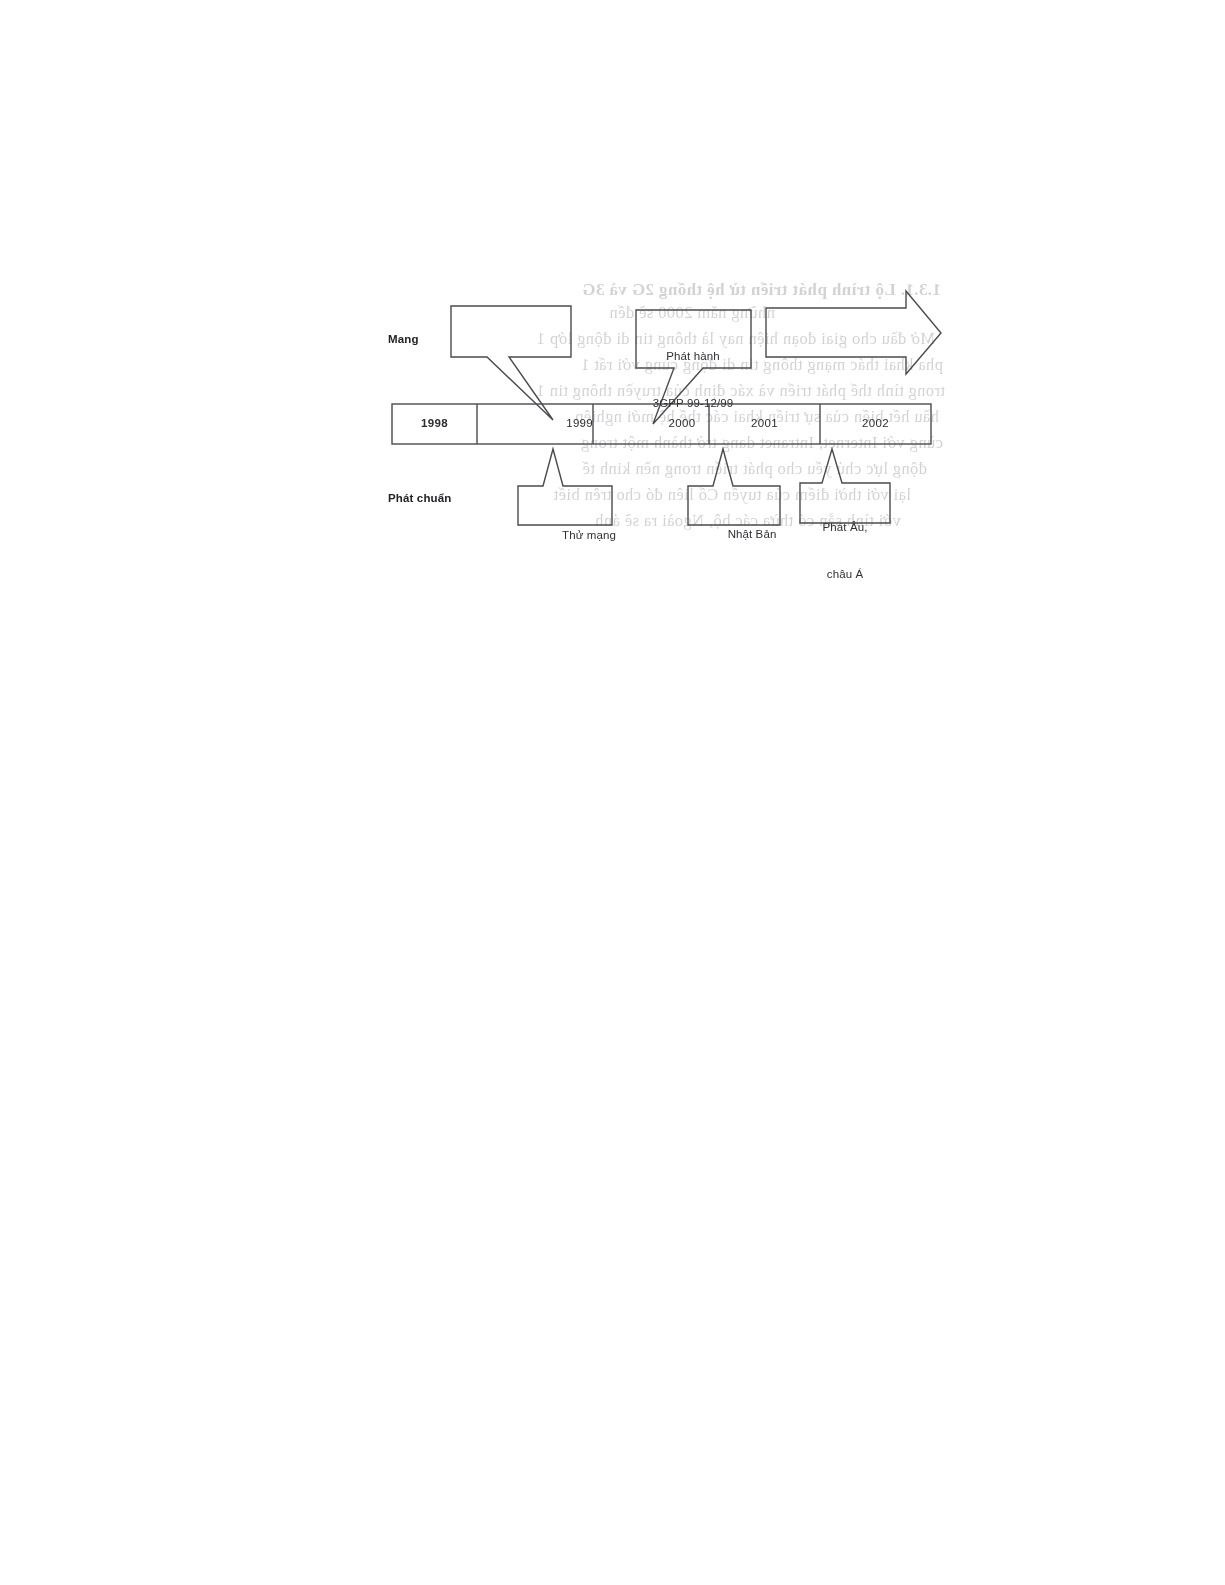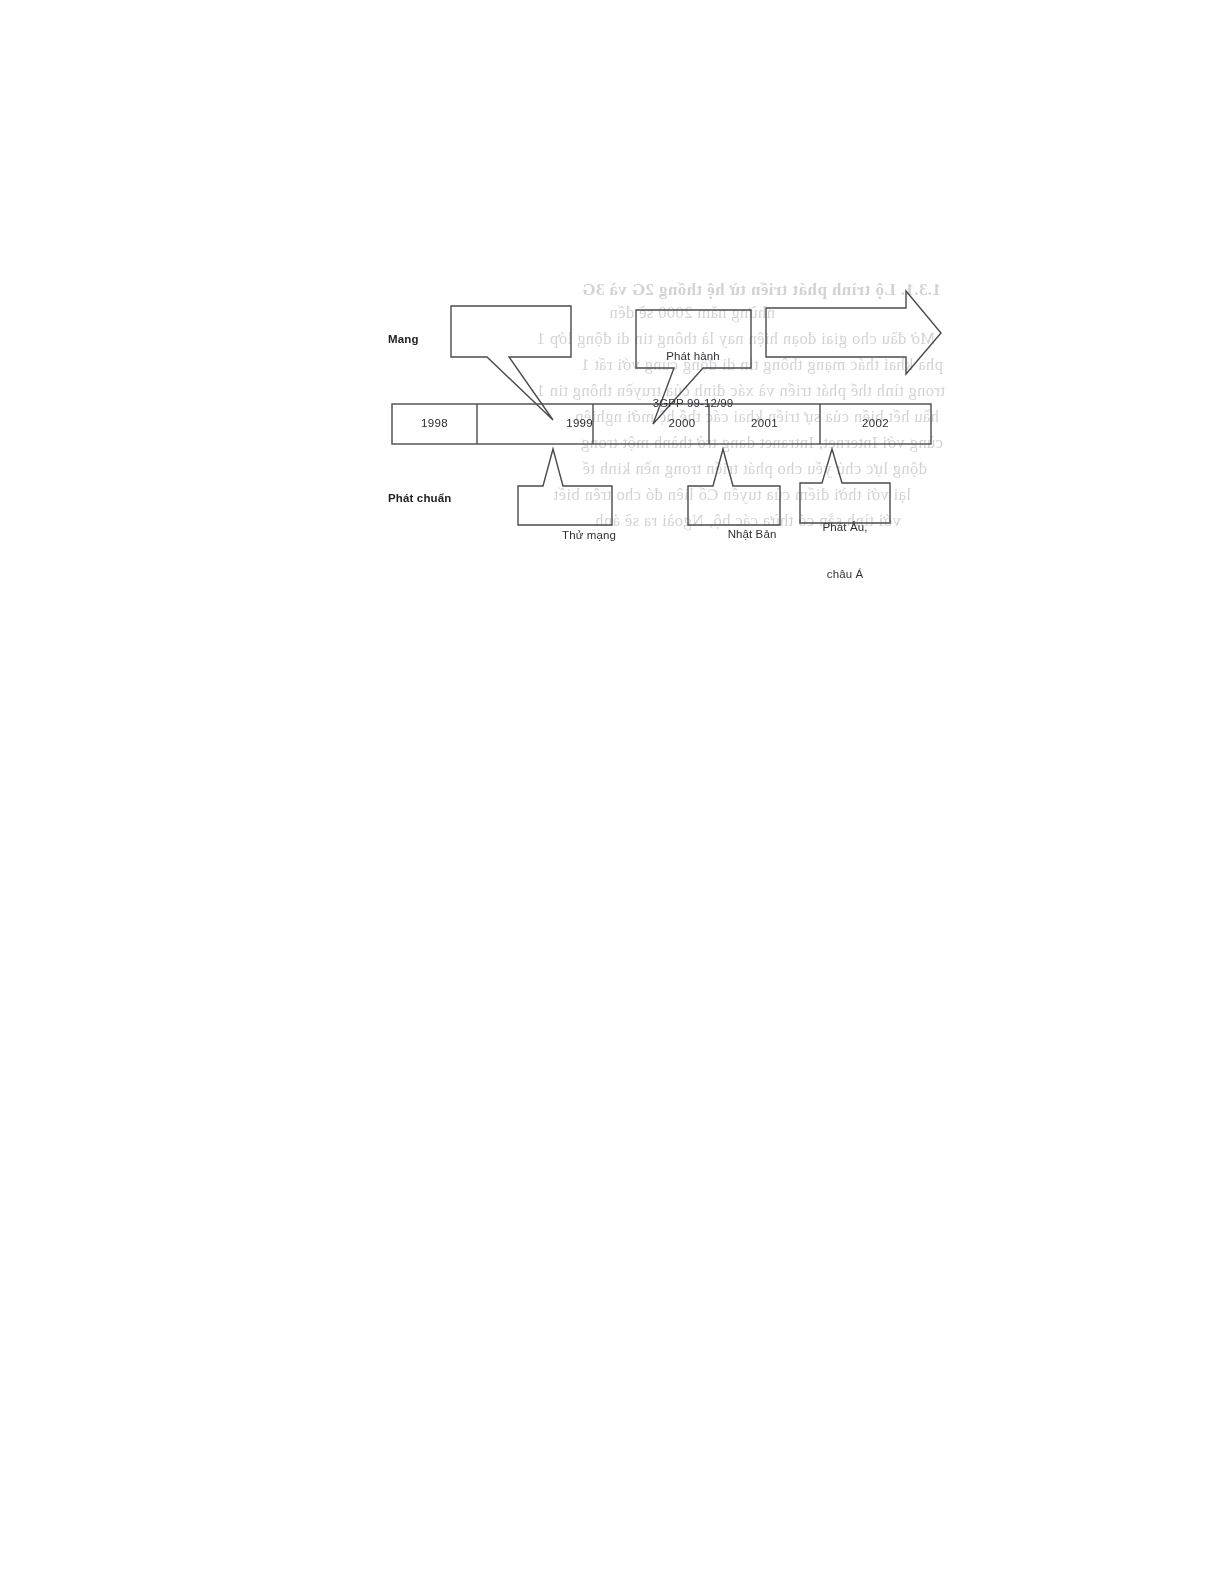--- a/index.html
+++ b/index.html
@@ -154,21 +154,21 @@
 
     <div class="dlabel row-label" id="label-tieuchuan">Phát chuẩn</div>
 
 
     <div class="dlabel callout-text" id="txt-3gpp99">
       <span class="ln">Phát hành</span>
       <span class="ln">3GPP 99-12/99</span>
     </div>
 
 
-    <div class="dlabel year-text" style="left:392px; width:85px;">1998</div>
+    <div class="dlabel year-text" style="left:392px; width:85px;font-weight:bold;">1998</div>
     <div class="dlabel year-text" style="left:477px; width:116px;text-align:right;">1999</div>
     <div class="dlabel year-text" style="left:593px; width:116px;margin-left:31px;">2000</div>
     <div class="dlabel year-text" style="left:709px; width:111px;">2001</div>
     <div class="dlabel year-text" style="left:820px; width:111px;">2002</div>
 
     <div class="dlabel callout-text" id="txt-thumang">
       <span class="ln">Thử mạng</span>
     </div>
 
     <div class="dlabel callout-text" id="txt-nhatban">

